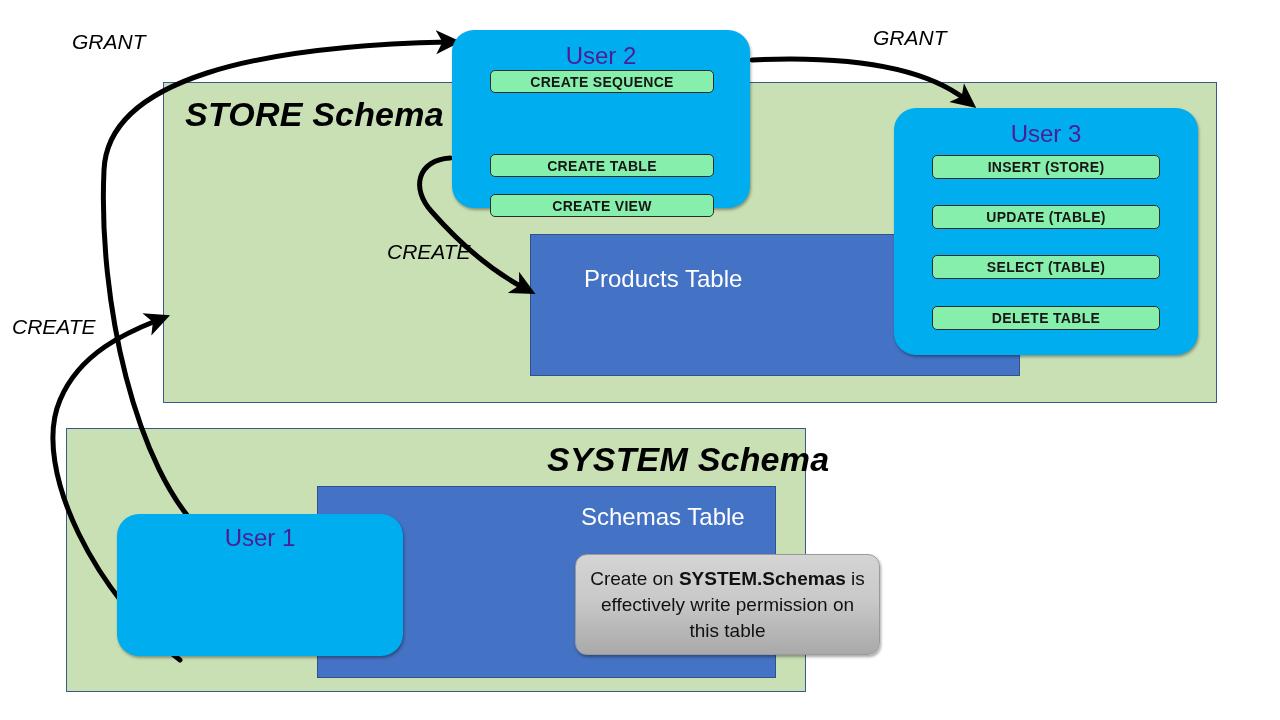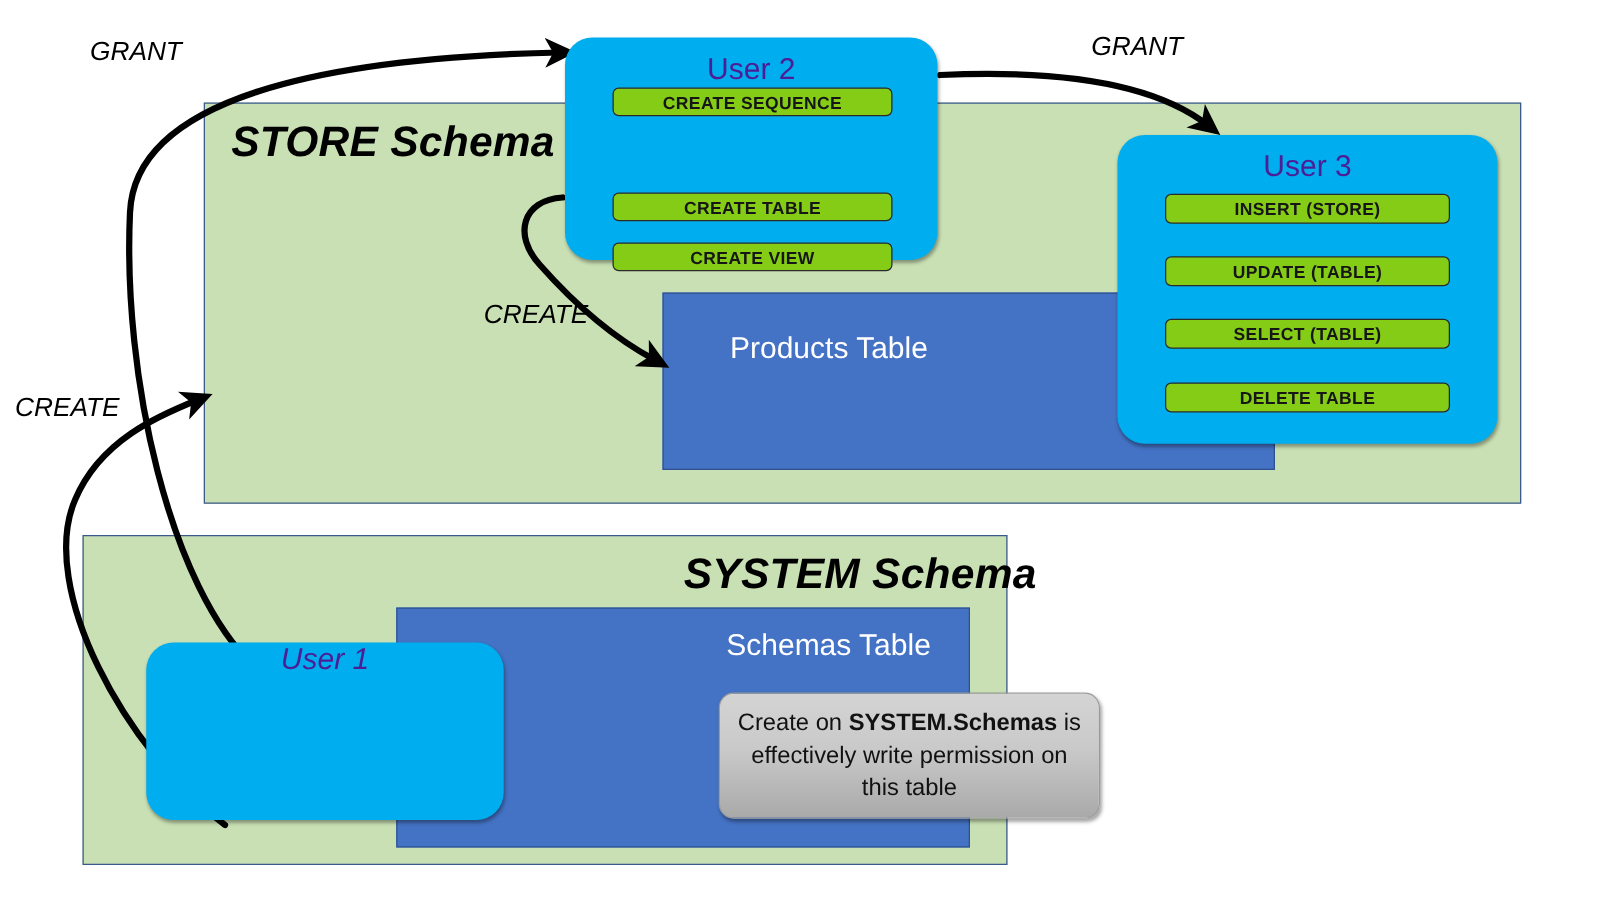--- a/index.html
+++ b/index.html
@@ -19,38 +19,38 @@
   #products-table{left:530px;top:234px;width:490px;height:142px;}
   #schemas-table{left:317px;top:486px;width:459px;height:192px;}
   .table-label{position:absolute;color:#ffffff;font-size:24px;white-space:nowrap;}
   #products-label{left:584px;top:265px;text-align:right;}
   #schemas-label{left:581px;top:503px;}
 
   
   .user-box{position:absolute;background:#00adee;border-radius:22px;box-sizing:border-box;
             box-shadow:1px 2px 3px rgba(0,0,0,.35);}
   .user-title{color:#4c1d95;font-size:24px;text-align:center;white-space:nowrap;}
-  .perm{background:#84cc16;border:1.2px solid #2b2b2b;border-radius:5px;
+  .perm{background:#86efac;border:1.2px solid #2b2b2b;border-radius:5px;
         color:#161616;font-weight:bold;font-size:14px;letter-spacing:.3px;
         text-align:left;box-sizing:border-box;white-space:nowrap;
         display:flex;align-items:center;justify-content:center;}
 
   #user2{left:452px;top:30px;width:298px;height:178px;}
   #user2 .user-title{margin-top:12px;}
   #user2 .perm{position:absolute;left:38px;width:224px;height:23px;}
   #user2 .perm:nth-of-type(1){top:84px;}
   #user2 .perm:nth-of-type(2){top:124px;}
   #user2 .perm:nth-of-type(3){top:164px;}
 
   #user3{left:894px;top:108px;width:304px;height:247px;}
   #user3 .user-title{margin-top:12px;}
   #user3 .perm{position:absolute;left:38px;width:228px;height:24px;}
 
   #user1{left:117px;top:514px;width:286px;height:142px;}
-  #user1 .user-title{margin-top:0;font-style:italic;}
+  #user1 .user-title{margin-top:10px;}
   #user1 .perm{position:absolute;left:29px;width:228px;height:24px;}
 
   
   #note{position:absolute;left:575px;top:554px;width:305px;height:101px;
         border-radius:12px;box-sizing:border-box;
         background:linear-gradient(180deg,#d4d4d4 0%,#c9c9c9 45%,#a9a9a9 100%);
         border:1px solid #9a9a9a;
         box-shadow:1px 2px 3px rgba(0,0,0,.35);
         display:flex;align-items:center;justify-content:center;
         text-align:center;color:#111;font-size:19px;line-height:26px;padding:0 12px;}

